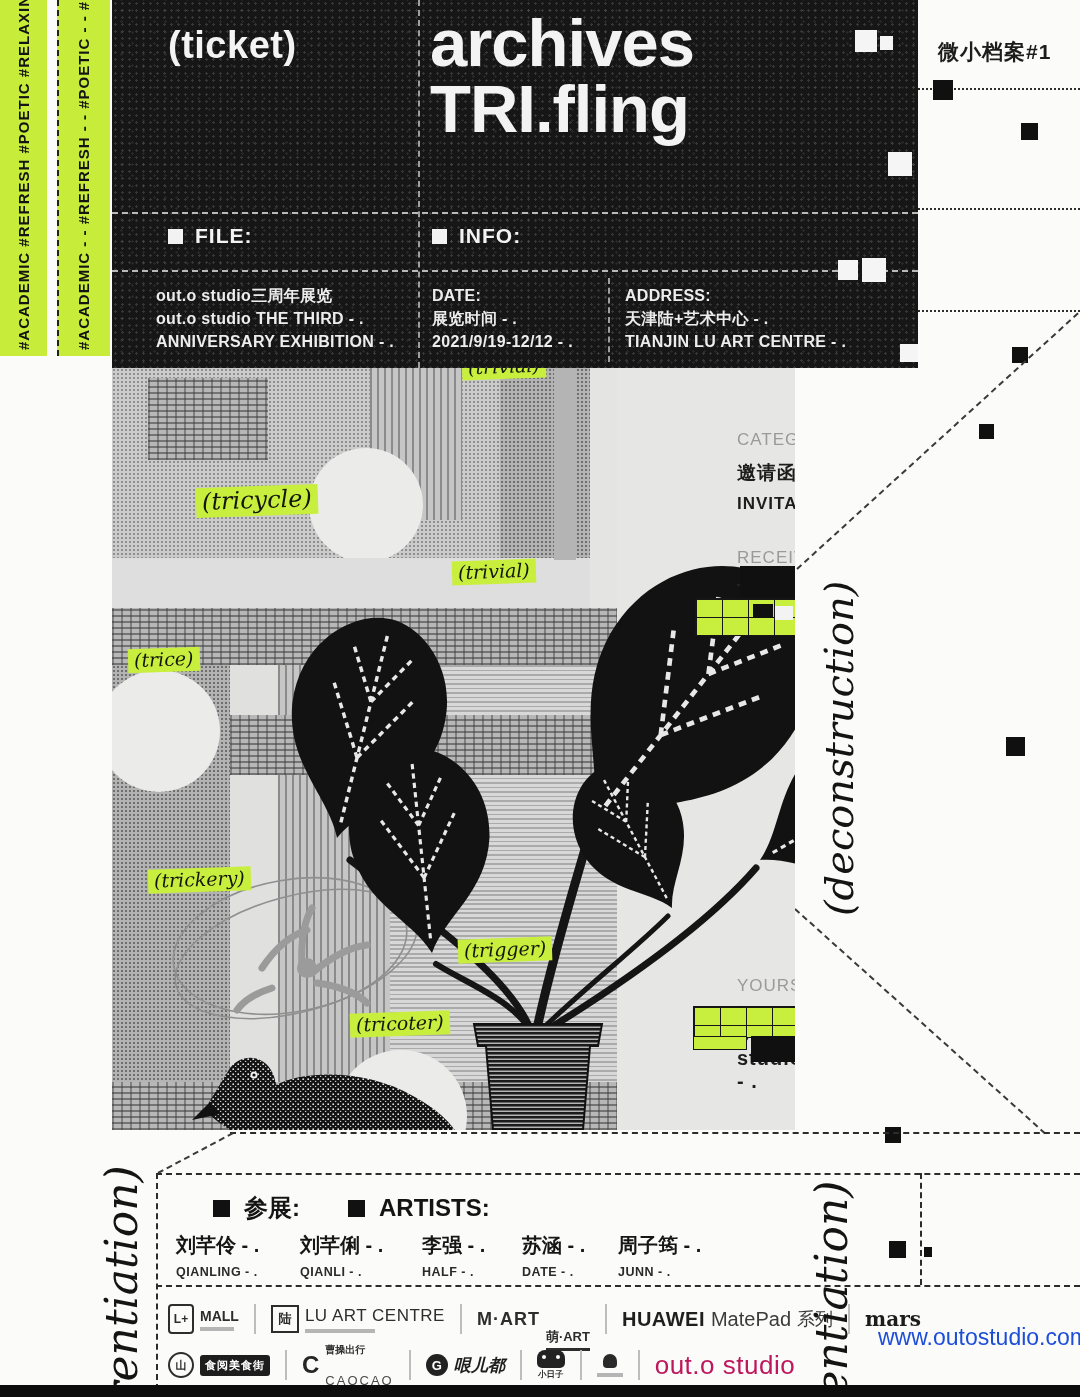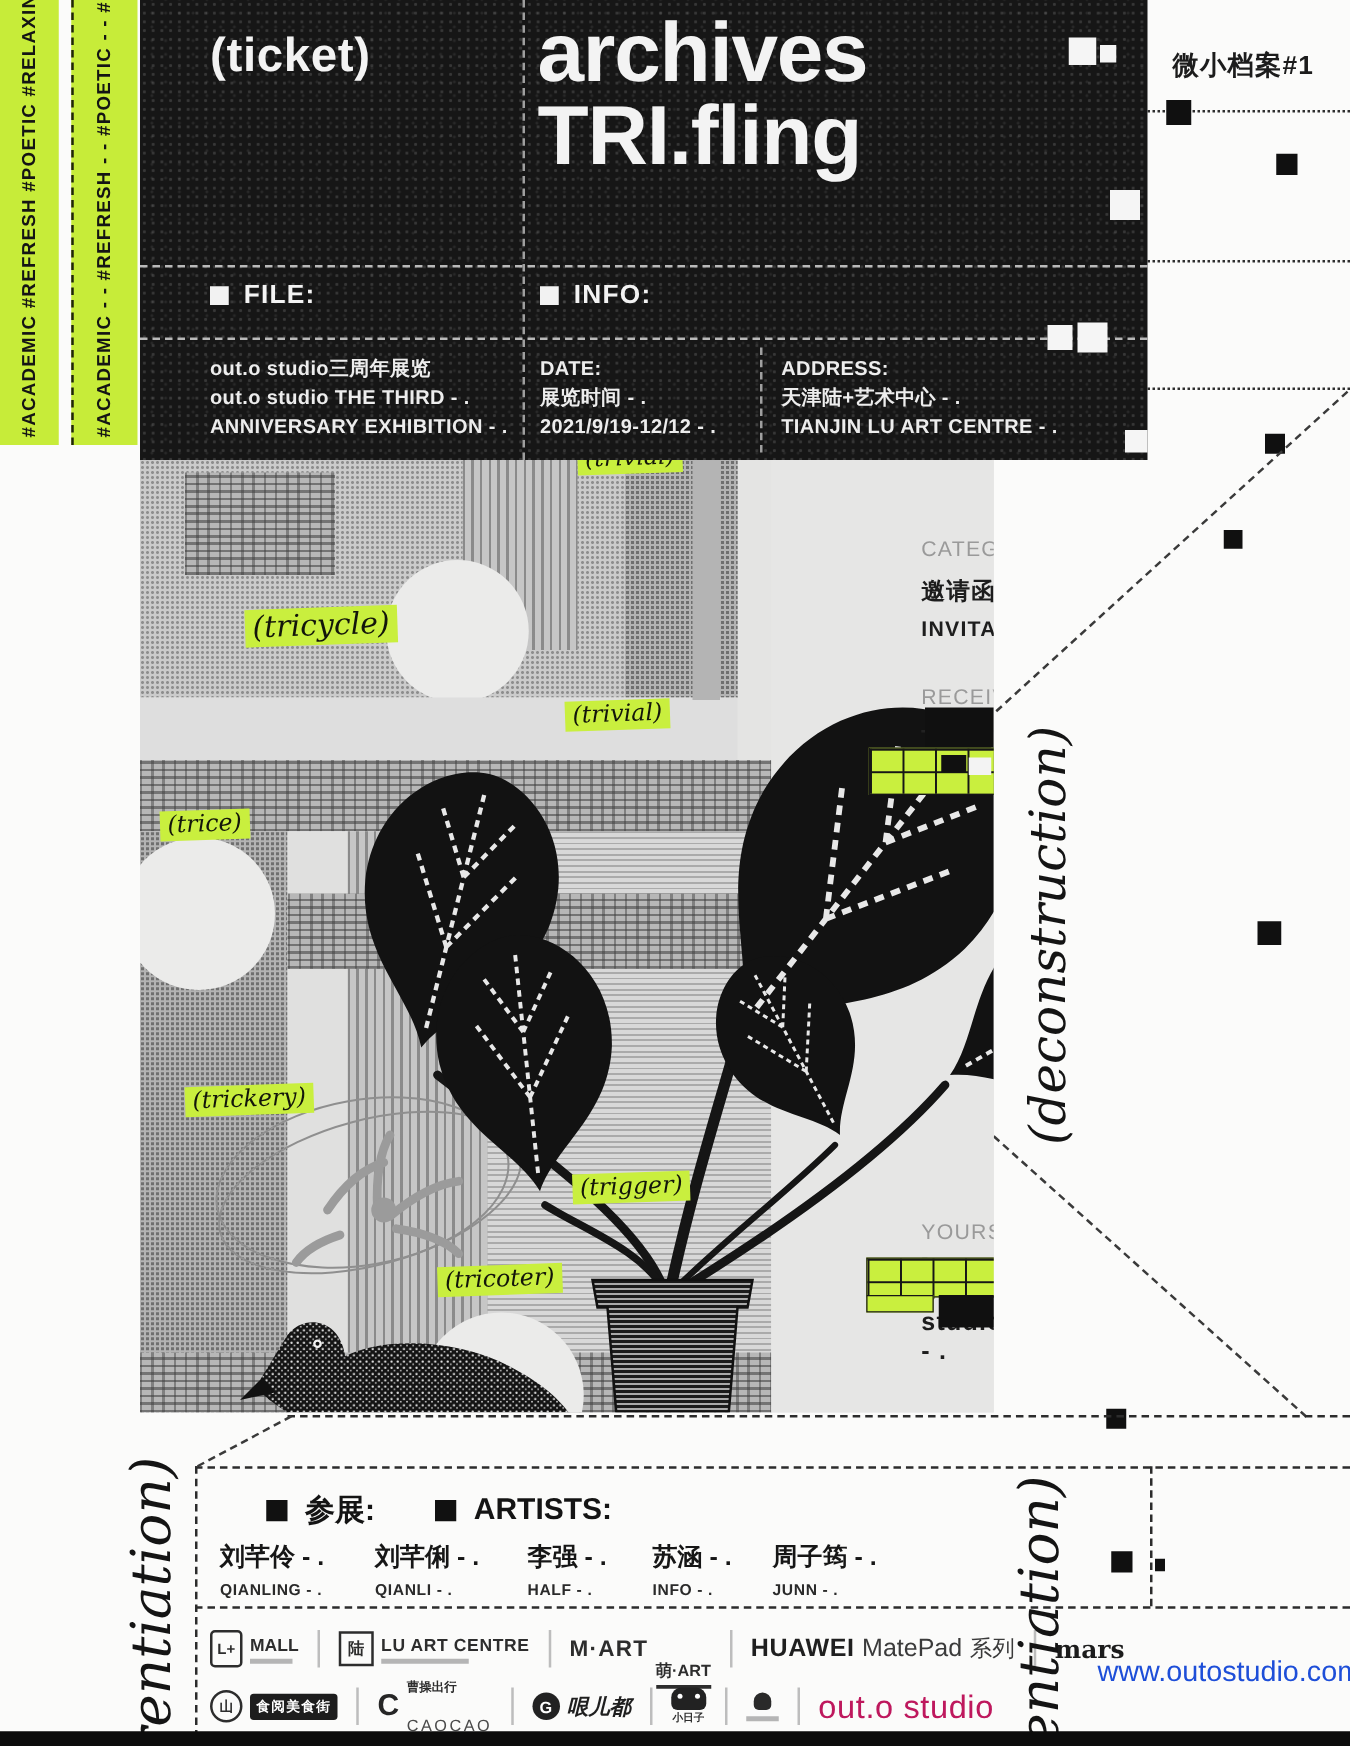--- a/index.html
+++ b/index.html
@@ -120,21 +120,21 @@
 
   <div class="hdr-row-label" style="left:56px;top:224px;">
     <span class="wsq"></span>
     <span>FILE:</span>
   </div>
   <div class="hdr-row-label" style="left:320px;top:224px;">
     <span class="wsq"></span>
     <span>INFO:</span>
   </div>
 
-  <div class="hdr-small" style="left:56px;top:284px;">
+  <div class="hdr-small" style="left:44px;top:284px;">
     <div>out.o studio三周年展览</div>
     <div>out.o studio THE THIRD - .</div>
     <div>ANNIVERSARY EXHIBITION - .</div>
   </div>
   <div class="hdr-small" style="left:320px;top:284px;">
     <div>DATE:</div>
     <div>展览时间 - .</div>
     <div>2021/9/19-12/12 - .</div>
   </div>
   <div class="hdr-small" style="left:513px;top:284px;">
@@ -306,41 +306,41 @@
   <div class="artist" style="width:122px;">
     <div class="cn">刘芊俐 - .</div>
     <div class="en">QIANLI - .</div>
   </div>
   <div class="artist" style="width:100px;">
     <div class="cn">李强 - .</div>
     <div class="en">HALF - .</div>
   </div>
   <div class="artist" style="width:96px;">
     <div class="cn">苏涵 - .</div>
-    <div class="en">INFO - .</div>
+    <div class="en">DATE - .</div>
   </div>
   <div class="artist" style="width:110px;">
     <div class="cn">周子筠 - .</div>
     <div class="en">JUNN - .</div>
   </div>
 </div>
 
 <div class="logo-row" style="left:168px;top:1300px;height:38px;">
   <div class="logo-box">
     <span class="sq-icon" style="width:22px;height:26px;font-size:12px;border-radius:4px;">L+</span>
     <span>
       <span style="font-size:14px;font-weight:bold;display:block;">MALL</span>
       <span class="subbar" style="width:34px;display:block;"></span>
     </span>
   </div>
   <div class="sep"></div>
   <div class="logo-box">
     <span class="sq-icon" style="width:24px;height:24px;font-size:13px;">陆</span>
     <span>
-      <span style="font-size:14px;font-weight:bold;display:block;letter-spacing:.5px;">LU ART CENTRE</span>
+      <span style="font-size:17px;font-weight:normal;display:block;letter-spacing:.5px;">LU ART CENTRE</span>
       <span class="subbar" style="width:70px;display:block;"></span>
     </span>
   </div>
   <div class="sep"></div>
   <div class="logo-box">
     <span style="font-size:18px;font-weight:bold;letter-spacing:1px;">M·ART</span>
     <span style="font-size:13px;font-weight:bold;border-bottom:3px solid #2d2d2d;padding-bottom:2px;margin-top:40px;">萌·ART</span>
   </div>
   <div class="sep"></div>
   <div class="logo-box">

